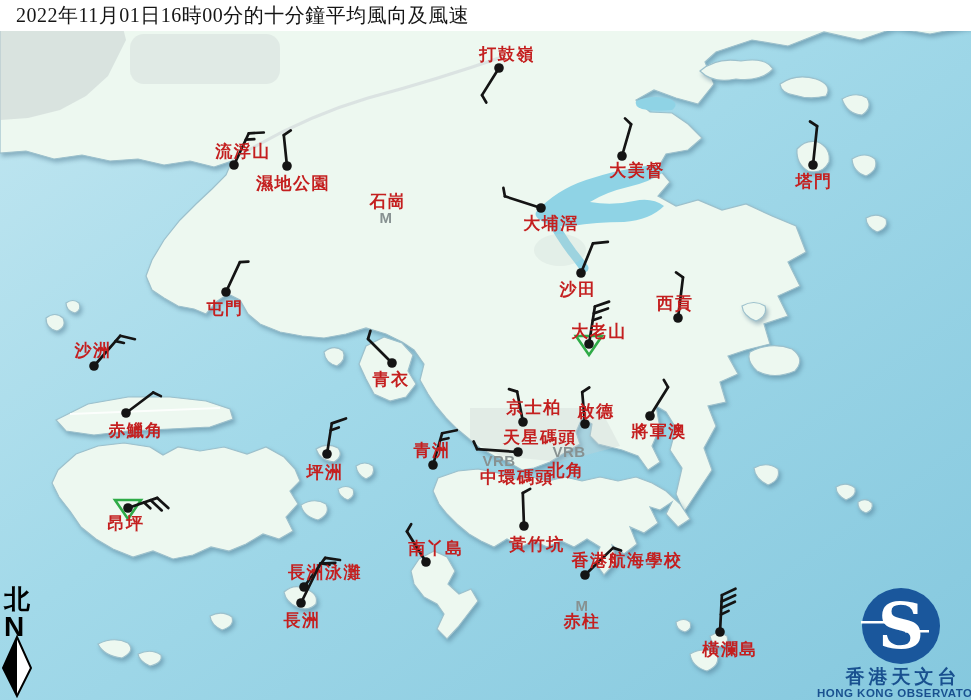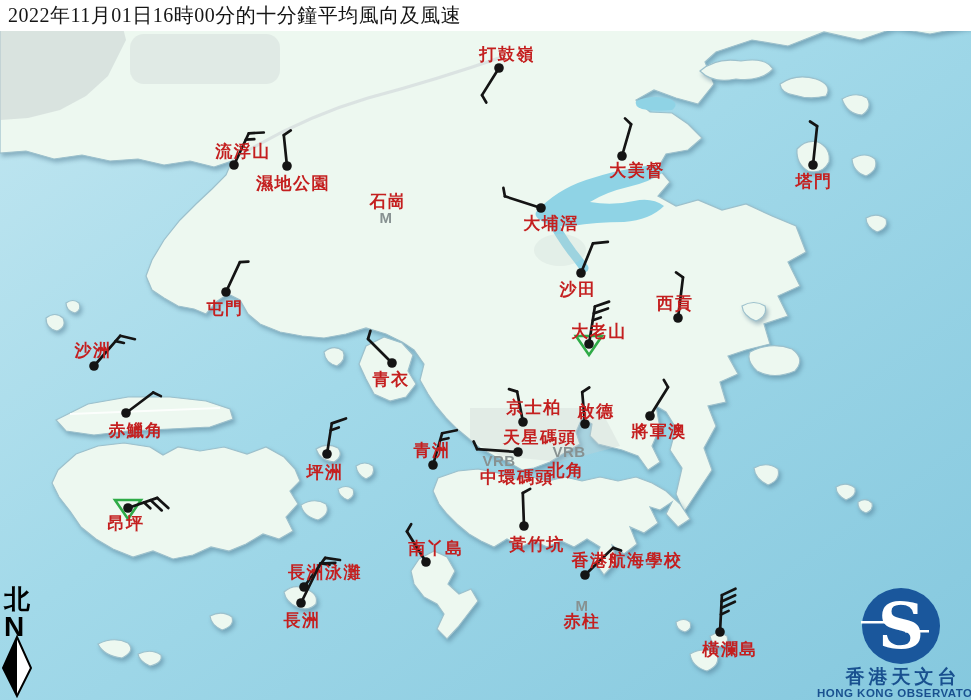--- a/index.html
+++ b/index.html
@@ -2,21 +2,21 @@
 <html><head>
 <meta charset="utf-8">
 <style>
   html,body{margin:0;padding:0;background:#dfeff5;}
   .stage{position:relative;width:971px;height:700px;overflow:hidden;
          font-family:"Liberation Sans",sans-serif;}
   .stage svg{position:absolute;top:0;left:0;}
   .title-bar{position:absolute;top:0;left:0;width:971px;height:31px;background:#ffffff;
              display:flex;align-items:center;z-index:5;}
   .title-bar span{font-family:"Liberation Serif",serif;font-size:20px;color:#151515;
-                  padding-left:8px;letter-spacing:0.5px;white-space:nowrap;}
+                  padding-left:16px;letter-spacing:0.5px;white-space:nowrap;}
   .land{fill:#edf8f0;stroke:#9cc0cc;stroke-width:1.2;}
   .land-sh{filter:drop-shadow(2px 3px 2px rgba(70,110,135,0.45));}
   .urban{fill:#c9d2d1;}
   .st-label{fill:#c41f1f;font:bold 17px "DejaVu Sans",sans-serif;letter-spacing:1.5px;
             text-anchor:middle;}
   .st-note{fill:#879191;font:bold 15px "Liberation Sans",sans-serif;text-anchor:middle;
            letter-spacing:0.5px;}
   .barb{stroke:#141414;stroke-width:2.7;stroke-linecap:round;fill:none;}
   .compass-cn{font:bold 26px "DejaVu Sans",sans-serif;fill:#000;}
   .compass-n{font:bold 28px "Liberation Sans",sans-serif;fill:#000;}

